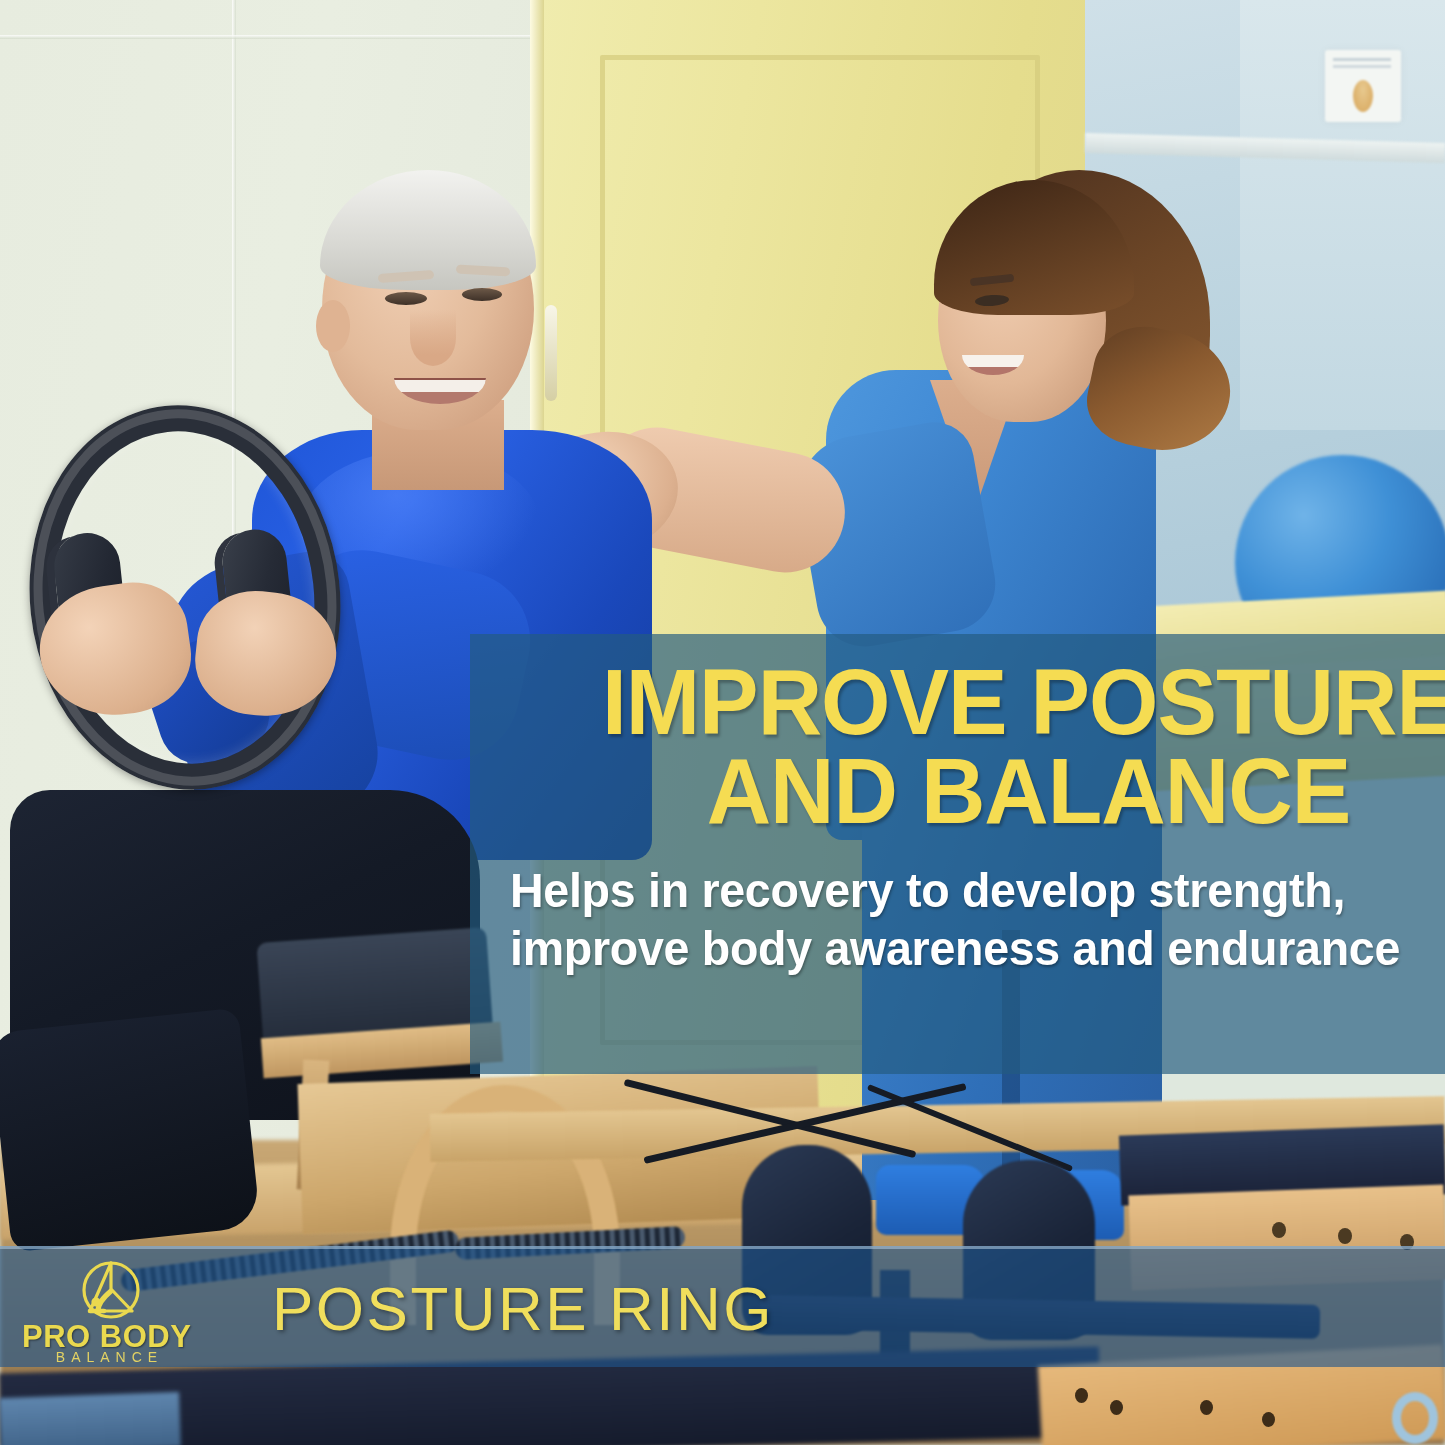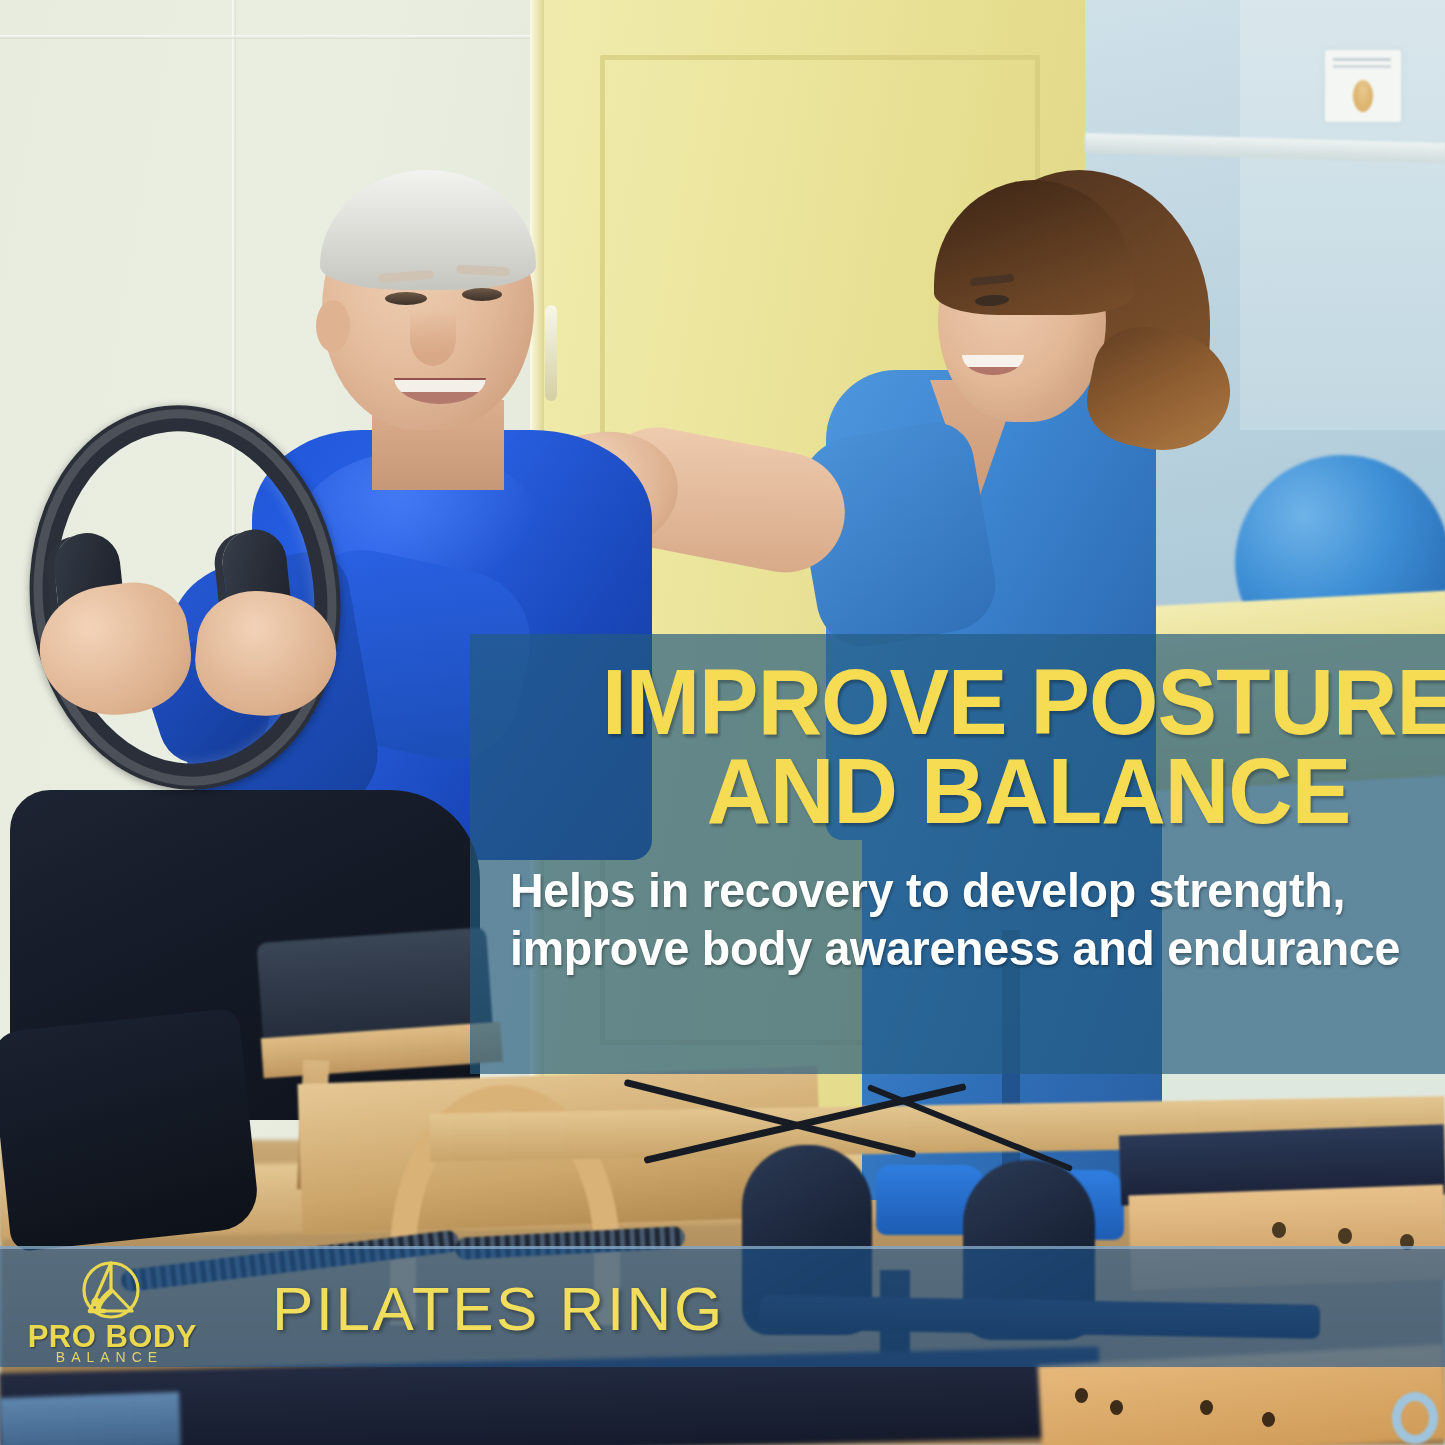--- a/index.html
+++ b/index.html
@@ -494,21 +494,21 @@
     left: 0; top: 1246px; width: 1445px; height: 118px;
     background: rgba(30, 86, 142, 0.62);
     border-top: 3px solid rgba(180,205,225,.55);
   }
   .logo {
     position: absolute; left: 22px; top: 8px; width: 175px; height: 108px;
   }
   .logo-mark { position: absolute; left: 52px; top: 2px; width: 74px; height: 68px; }
   .logo-word {
     position: absolute; left: 0; top: 62px; width: 175px;
-    text-align: right;
+    text-align: left;
     color: #ead94f;
     font-family: "Liberation Sans Narrow", "Liberation Sans", sans-serif;
     font-weight: bold;
     font-size: 31px;
     letter-spacing: 0.5px;
     text-shadow: 1px 1px 2px rgba(0,0,0,.45);
   }
   .logo-sub {
     position: absolute; left: 0; top: 92px; width: 175px;
     text-align: center;
@@ -650,16 +650,16 @@
           <path d="M37 4 L37 30 L58 52 L16 52 Z" fill="none" stroke="#EAD94F" stroke-width="3.2" stroke-linejoin="round"></path>
           <path d="M24 52 C24 44 30 38 37 32" fill="none" stroke="#EAD94F" stroke-width="5" stroke-linecap="round"></path>
           <circle cx="22" cy="43" r="4.6" fill="#EAD94F"></circle>
           <path d="M16 52 L30 52" stroke="#EAD94F" stroke-width="4.6" stroke-linecap="round"></path>
         </svg>
       </div>
       <div class="logo-word">PRO BODY</div>
       <div class="logo-sub">BALANCE</div>
     </div>
 
-    <div class="product-name">PILATES RING</div>
+    <div class="product-name">POSTURE RING</div>
   </div>
 
 </div>
 
 </body></html>

